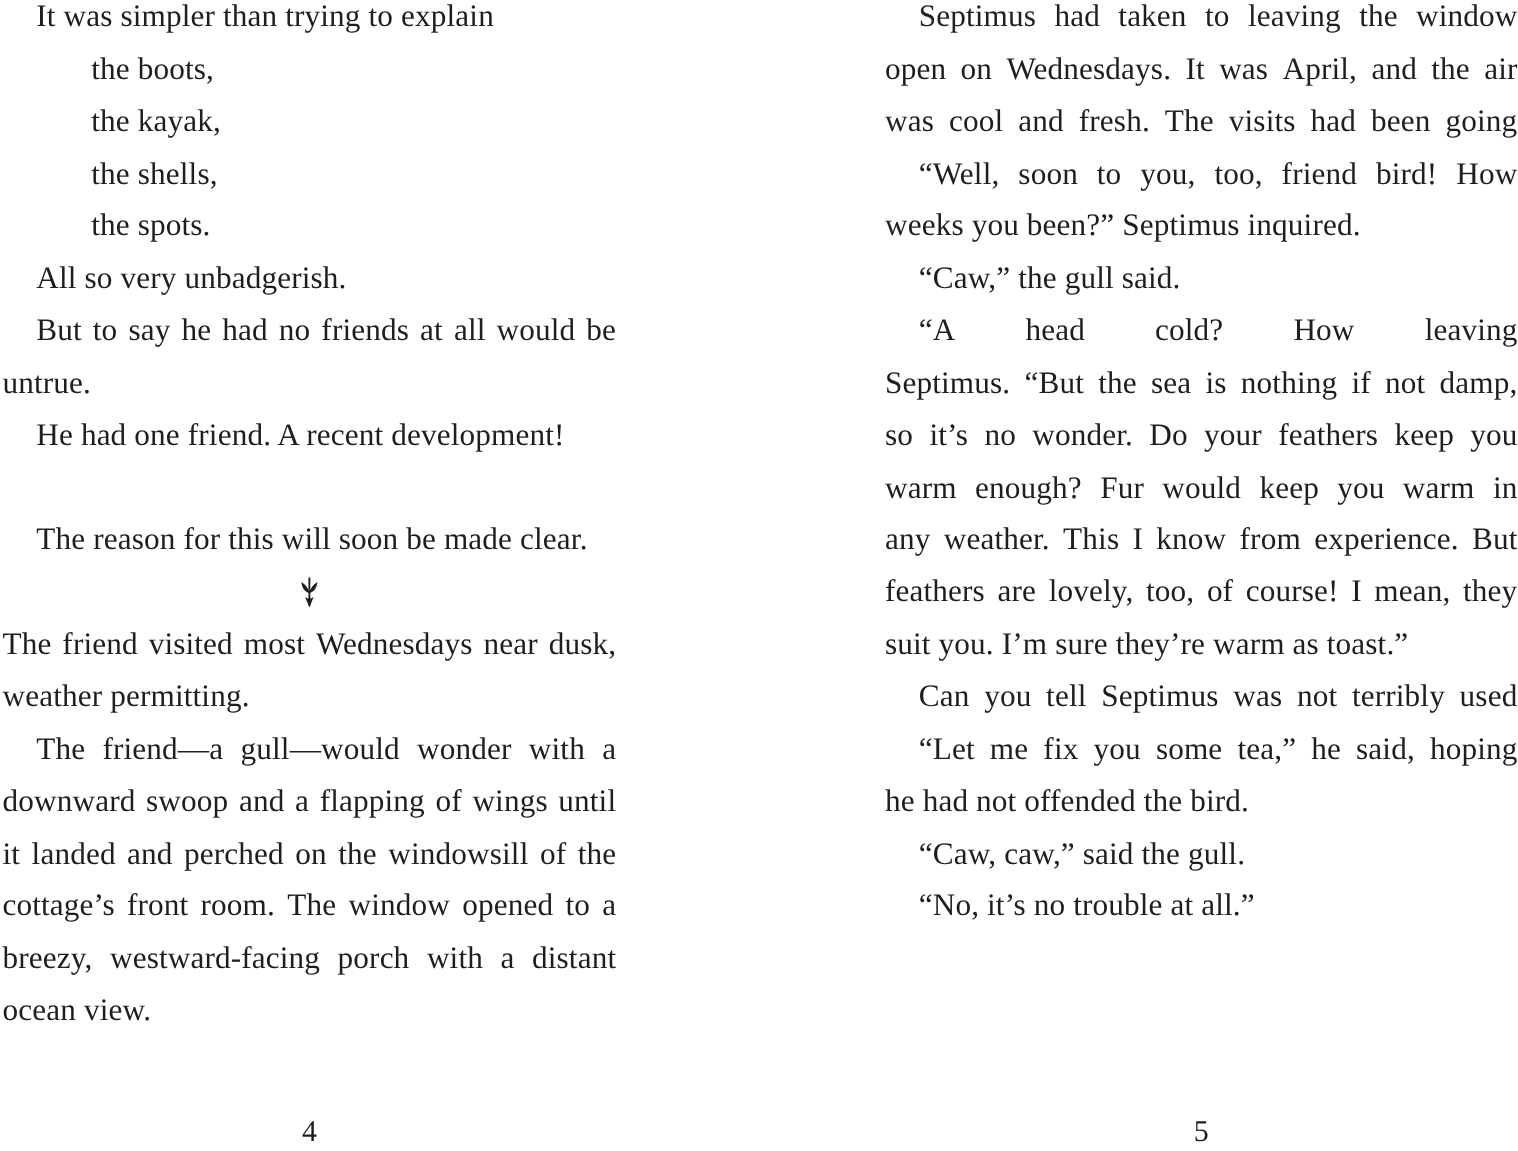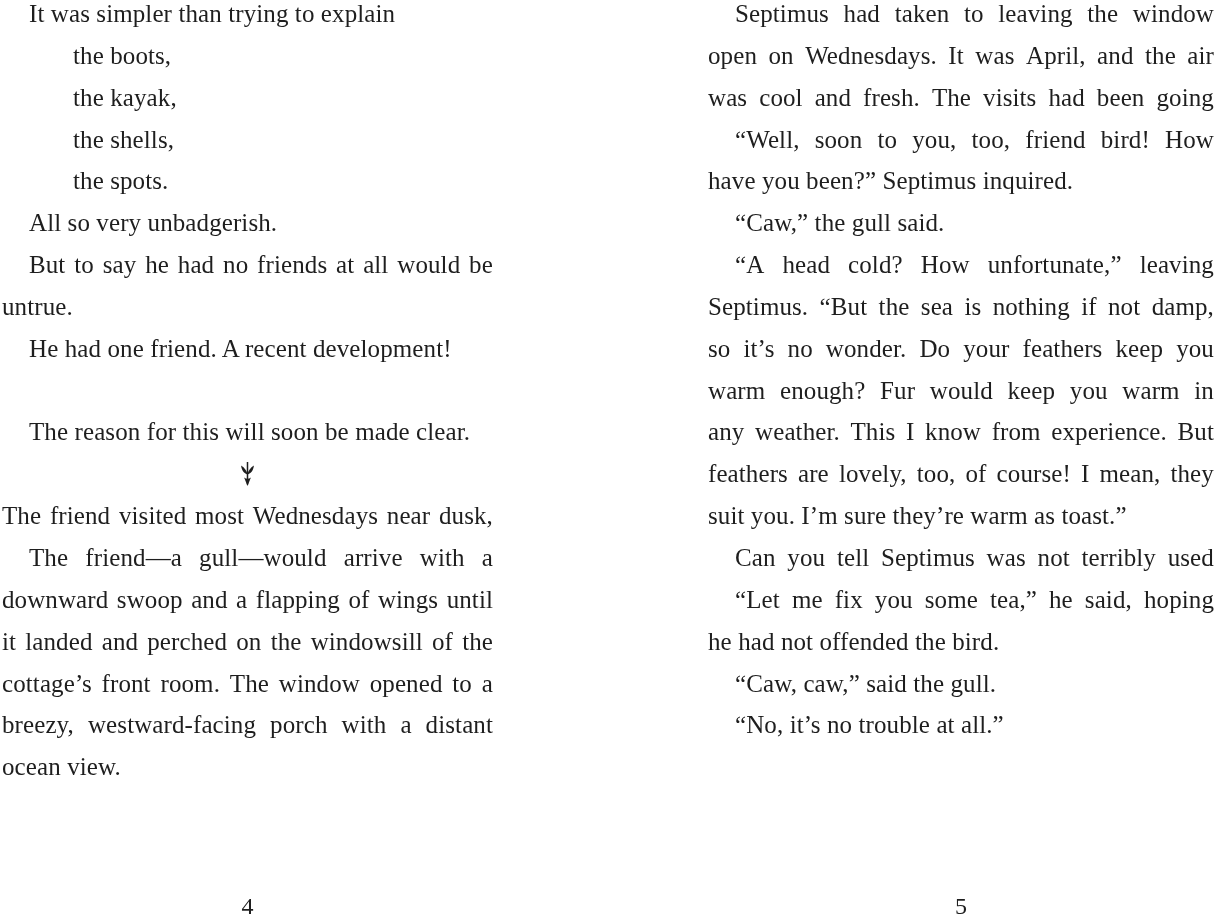--- a/index.html
+++ b/index.html
@@ -87,25 +87,26 @@
       </div>
       <div class="line just">
         <span>The</span>
         <span>friend</span>
         <span>visited</span>
         <span>most</span>
         <span>Wednesdays</span>
         <span>near</span>
         <span>dusk,</span>
       </div>
+      <div class="line"><span>weather permitting.</span></div>
       <div class="line just ind-para">
         <span>The</span>
         <span>friend—a</span>
         <span>gull—would</span>
-        <span>arrive</span>
+        <span>wonder</span>
         <span>with</span>
         <span>a</span>
       </div>
       <div class="line just">
         <span>downward</span>
         <span>swoop</span>
         <span>and</span>
         <span>a</span>
         <span>flapping</span>
         <span>of</span>
@@ -178,28 +179,27 @@
       <div class="line just ind-para">
         <span>“Well,</span>
         <span>soon</span>
         <span>to</span>
         <span>you,</span>
         <span>too,</span>
         <span>friend</span>
         <span>bird!</span>
         <span>How</span>
       </div>
-      <div class="line"><span>have you been?” Septimus inquired.</span></div>
+      <div class="line"><span>weeks you been?” Septimus inquired.</span></div>
       <div class="line ind-para"><span>“Caw,” the gull said.</span></div>
       <div class="line just ind-para">
         <span>“A</span>
         <span>head</span>
         <span>cold?</span>
         <span>How</span>
-        <span>unfortunate,”</span>
         <span>leaving</span>
       </div>
       <div class="line just">
         <span>Septimus.</span>
         <span>“But</span>
         <span>the</span>
         <span>sea</span>
         <span>is</span>
         <span>nothing</span>
         <span>if</span>

